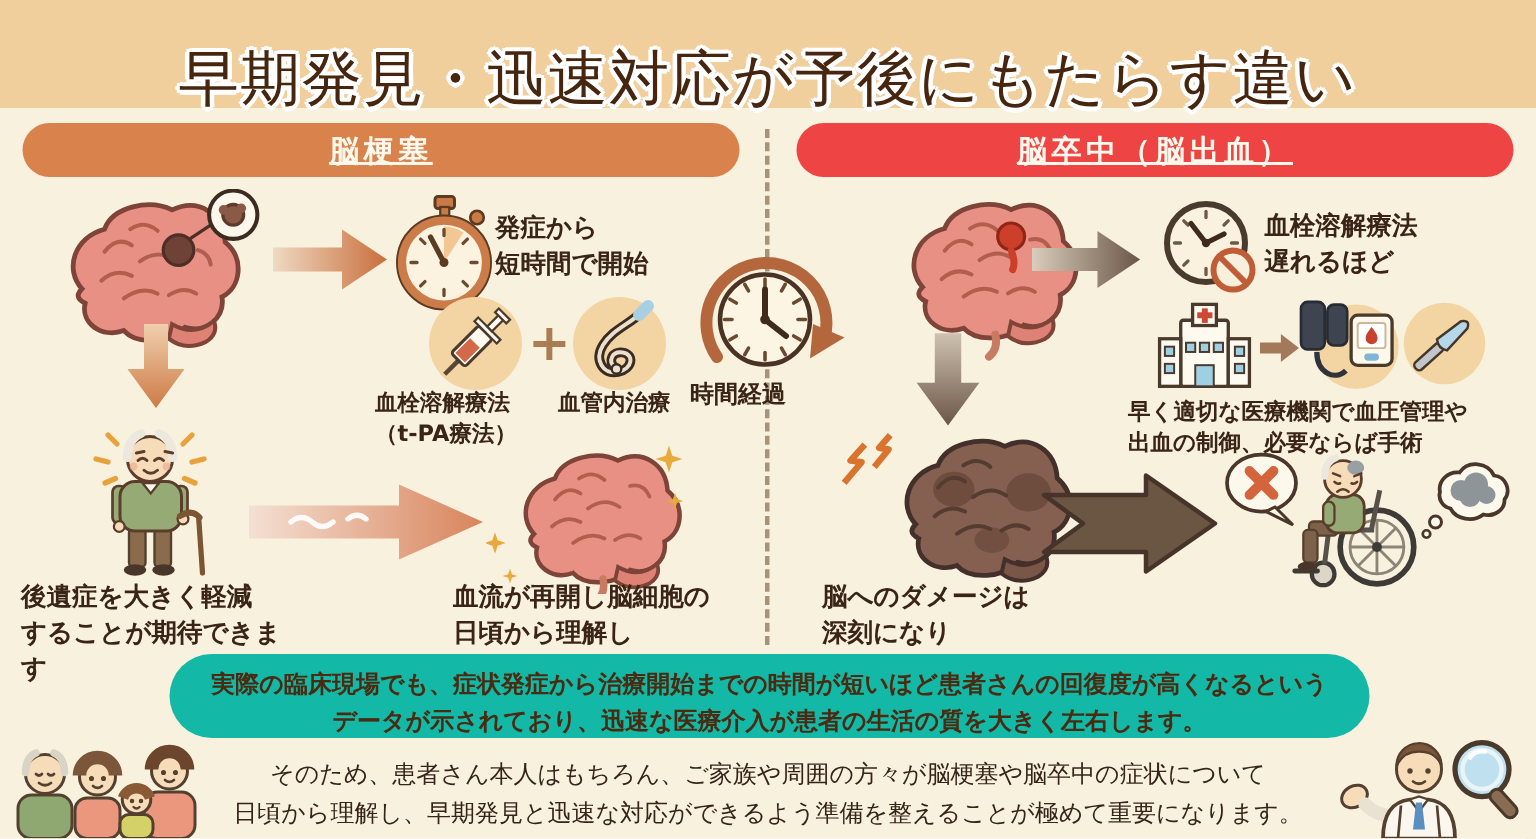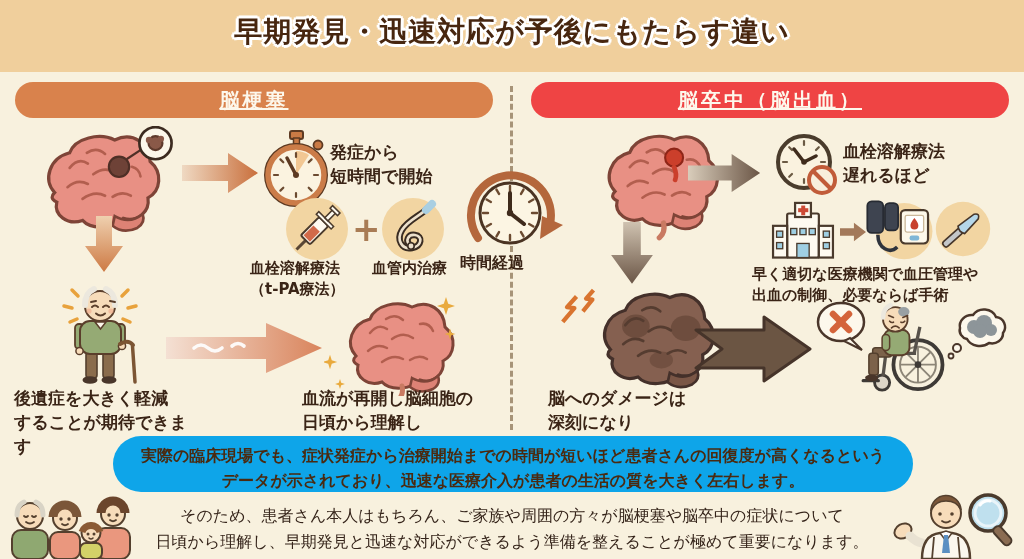--- a/index.html
+++ b/index.html
@@ -1,38 +1,38 @@
 <!DOCTYPE html>
 <html><head>
 <meta charset="utf-8">
 <style>
   html,body{margin:0;padding:0;}
   #page{position:relative;width:1024px;height:559px;overflow:hidden;
         background:#f8f1de;font-family:"DejaVu Sans","Liberation Sans",sans-serif;}
   .abs{position:absolute;}
   
   #title-band{left:0;top:0;width:1024px;height:72px;background:#f0cf9c;}
-  #page-title{width:100%;text-align:center;margin:0;padding-top:13px;
-      font-size:28px;font-weight:700;color:#47260f;letter-spacing:1px;
+  #page-title{width:100%;text-align:center;margin:0;padding-top:25px;
+      font-size:40px;font-weight:400;color:#47260f;letter-spacing:1px;
       text-shadow:-2px -2px 0 #fff,2px -2px 0 #fff,-2px 2px 0 #fff,2px 2px 0 #fff,
                   0 -3px 0 #fff,0 3px 0 #fff,-3px 0 0 #fff,3px 0 0 #fff;}
   
   .pill{height:36px;border-radius:18px;color:#fdf8ec;font-size:20px;font-weight:800;
         text-align:center;line-height:36px;letter-spacing:3px;text-decoration:underline;}
   #left-pill{left:15px;top:82px;width:478px;background:#d9824c;}
   #right-pill{left:531px;top:82px;width:478px;background:#ef4444;}
   
   #divider{left:510px;top:86px;height:344px;border-left:3px dashed #a79478;}
   
   .cap{font-weight:800;color:#3a2416;text-align:left;white-space:pre-line;line-height:1.4;}
   .f17{font-size:17px}.f16{font-size:16px}.f15{font-size:15px}
   .lft{text-align:left;}
   #plus-sign{font-size:34px;font-weight:900;color:#a97c55;line-height:1;}
   
-  #clinical-box{left:113px;top:436px;width:800px;height:56px;background:#0ea5e9;border-radius:28px;}
+  #clinical-box{left:113px;top:436px;width:800px;height:56px;background:#14b8a6;border-radius:28px;}
   #clinical-text{width:100%;padding-top:8px;font-size:16px;font-weight:800;color:#4a2a10;
       text-align:center;white-space:pre-line;line-height:1.55;}
   #advice-text{left:112px;top:503px;width:800px;font-size:16px;font-weight:400;color:#35241a;
       text-align:center;white-space:pre-line;line-height:1.6;}
   svg{display:block;}
 </style>
 </head>
 <body>
 
 <div id="page">

